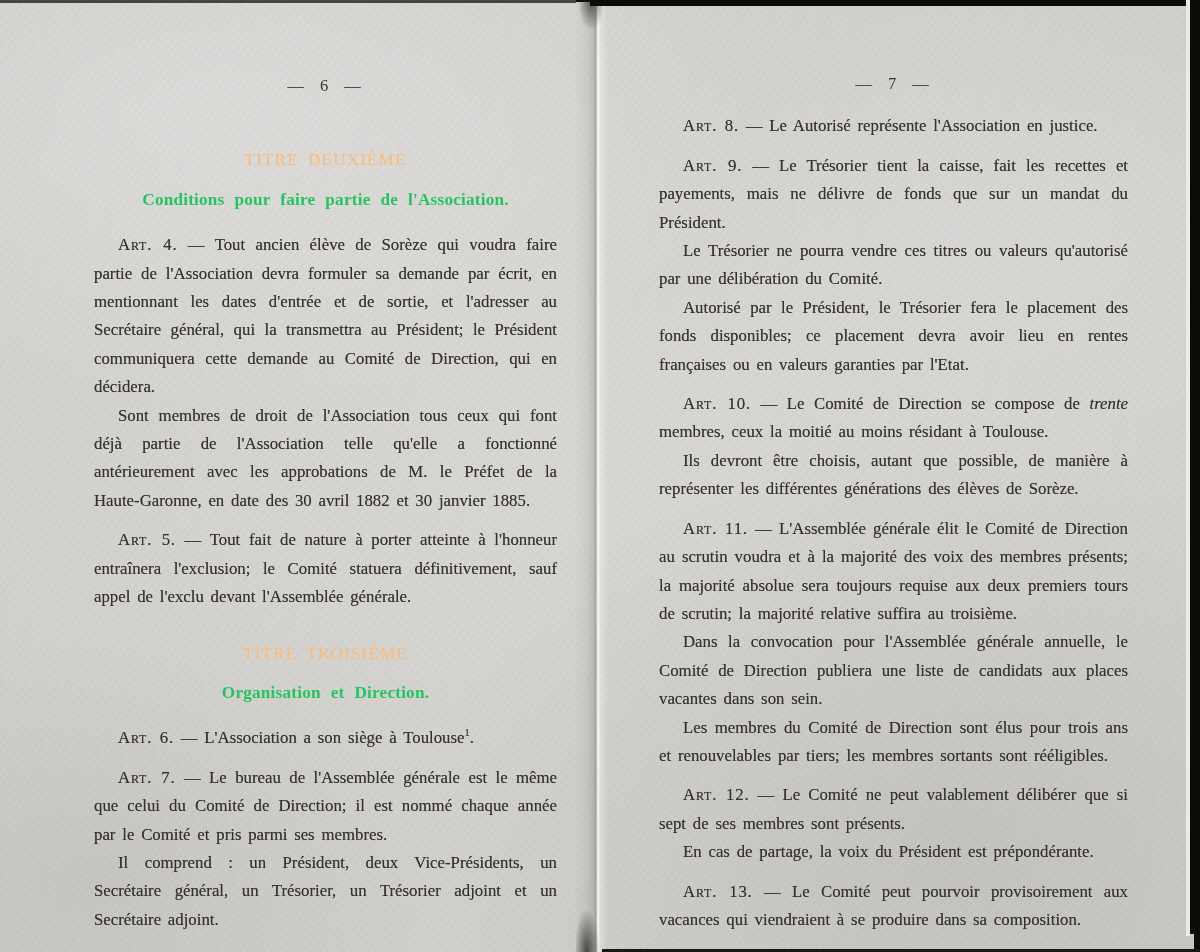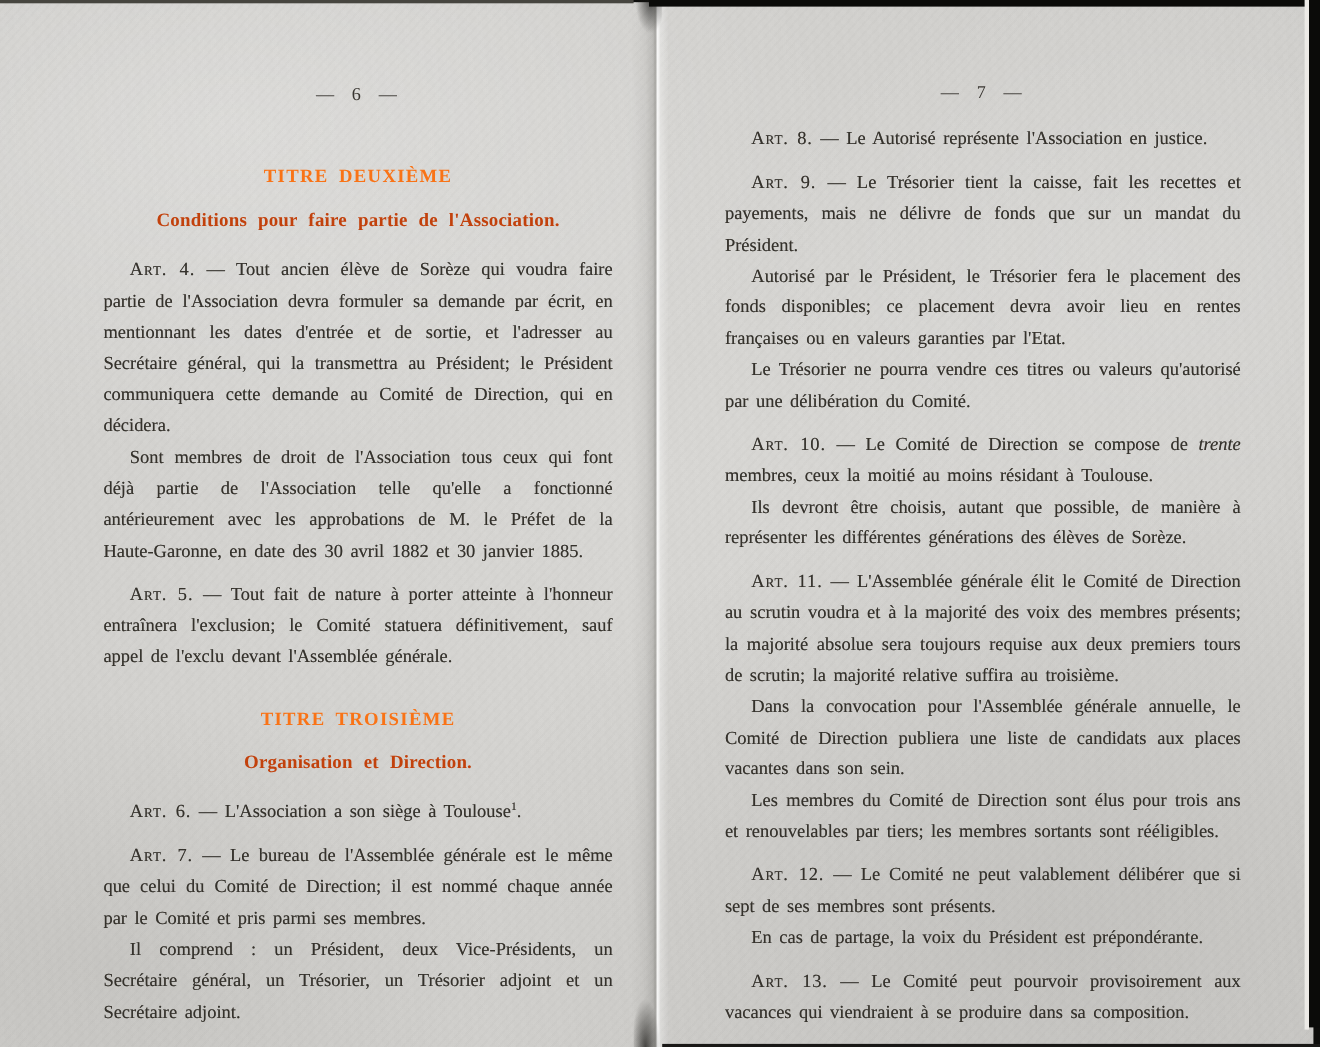--- a/index.html
+++ b/index.html
@@ -48,23 +48,23 @@
   .edge-right{position:absolute;top:0;right:0;width:10px;height:934px;background:#0b0b09;}
   .edge-bottom-right{position:absolute;bottom:0;left:602px;right:0;height:3px;background:#191816;}
 
   
   .page{position:absolute;color:#35322c;font-size:16.8px;line-height:28.4px;}
   .page-left{left:94px;top:72px;width:463px;}
   .page-right{left:659px;top:70px;width:469px;}
   .pagenum{text-align:center;font-size:16.5px;letter-spacing:3px;word-spacing:6px;color:#383530;}
   .page-left .pagenum{margin-bottom:46px;}
   .page-right .pagenum{margin-bottom:14px;}
-  .titre{font-size:17px;font-weight:700;text-align:center;letter-spacing:1.2px;word-spacing:4px;color:#f97316;margin:0;}
+  .titre{font-size:17px;font-weight:400;text-align:center;letter-spacing:1.2px;word-spacing:4px;color:#fdba74;margin:0;}
   .titre.spaced{margin-top:28px;}
-  .soustitre{font-size:17.2px;font-weight:700;text-align:center;word-spacing:5.5px;letter-spacing:0.2px;color:#c2410c;margin:11px 0 0 0;}
+  .soustitre{font-size:17.2px;font-weight:700;text-align:center;word-spacing:5.5px;letter-spacing:0.2px;color:#22c55e;margin:11px 0 0 0;}
   .para{margin:0;text-indent:24px;text-align:justify;word-spacing:2.6px;
         text-shadow:0 0 0.5px rgba(45,42,36,0.55);}
   .para.art{margin-top:11px;}
   .para.first-after-title{margin-top:17px;}
   .artlabel{font-variant:small-caps;letter-spacing:0.8px;margin-top:48px;}
   .fnref{font-size:10.5px;line-height:0;}
   em{font-style:italic;}
 </style>
 </head>
 <body>
@@ -104,23 +104,23 @@
 
   </div>
 
   <div class="page page-right">
     <div class="pagenum">— 7 —</div>
 
     <p class="para art" style="margin-top:0;"><span class="artlabel">Art. 8.</span> <span>— Le Autorisé représente l'Association en justice.</span></p>
 
     <p class="para art"><span class="artlabel">Art. 9.</span> <span>— Le Trésorier tient la caisse, fait les recettes et payements, mais ne délivre de fonds que sur un mandat du Président.</span></p>
 
+    <p class="para">Le Trésorier ne pourra vendre ces titres ou valeurs qu'autorisé par une délibération du Comité.</p>
+
     <p class="para">Autorisé par le Président, le Trésorier fera le placement des fonds disponibles; ce placement devra avoir lieu en rentes françaises ou en valeurs garanties par l'Etat.</p>
-
-    <p class="para">Le Trésorier ne pourra vendre ces titres ou valeurs qu'autorisé par une délibération du Comité.</p>
 
     <p class="para art"><span class="artlabel">Art. 10.</span> <span>— Le Comité de Direction se compose de </span><em>trente</em><span> membres, ceux la moitié au moins résidant à Toulouse.</span></p>
 
     <p class="para">Ils devront être choisis, autant que possible, de manière à représenter les différentes générations des élèves de Sorèze.</p>
 
     <p class="para art"><span class="artlabel">Art. 11.</span> <span>— L'Assemblée générale élit le Comité de Direction au scrutin voudra et à la majorité des voix des membres présents; la majorité absolue sera toujours requise aux deux premiers tours de scrutin; la majorité relative suffira au troisième.</span></p>
 
     <p class="para">Dans la convocation pour l'Assemblée générale annuelle, le Comité de Direction publiera une liste de candidats aux places vacantes dans son sein.</p>
 
     <p class="para">Les membres du Comité de Direction sont élus pour trois ans et renouvelables par tiers; les membres sortants sont rééligibles.</p>

